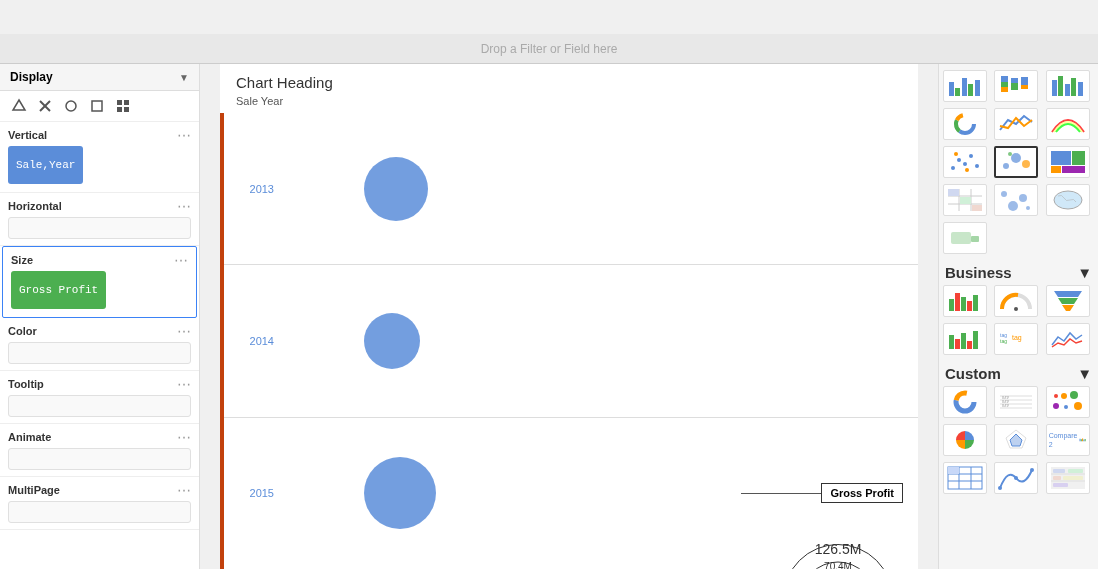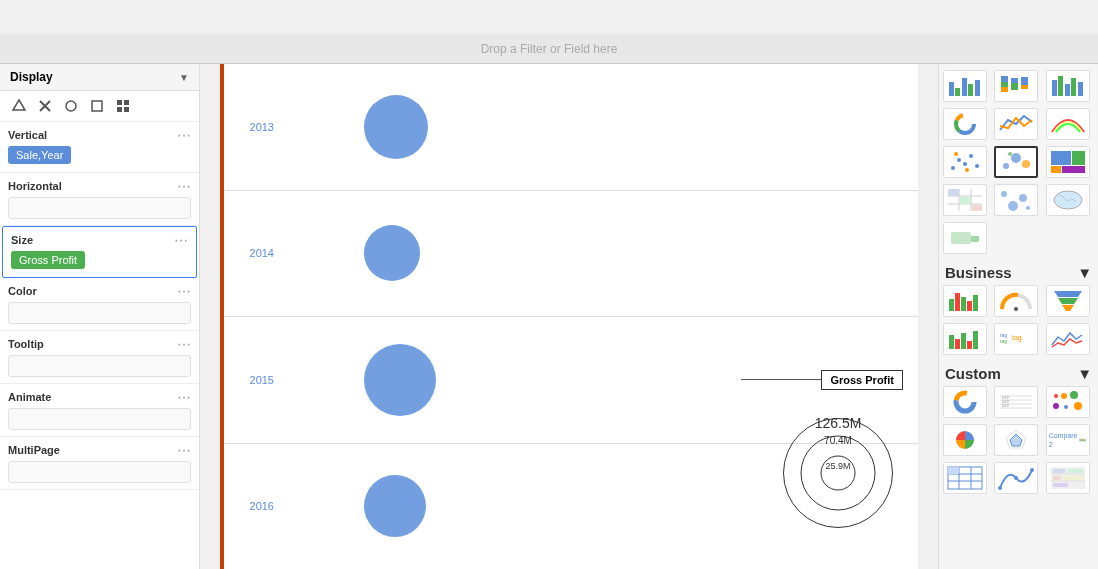--- a/index.html
+++ b/index.html
@@ -88,25 +88,26 @@
 
     .section-more {
       color: #999;
       font-size: 14px;
       cursor: pointer;
       line-height: 1;
     }
 
     .field-tag {
       display: inline-block;
-      padding: 3px 8px;
+      padding: 13px 8px;
       border-radius: 3px;
       font-size: 11px;
       color: #fff;
       margin-bottom: 2px;
+      font-family: Liberation Mono, monospace;
     }
 
     .field-tag.blue { background: #5b8dd9; }
     .field-tag.green { background: #4caf50; }
 
     .field-empty {
       height: 22px;
       background: #f9f9f9;
       border: 1px solid #e0e0e0;
       border-radius: 3px;
@@ -336,20 +337,22 @@
     <div class="section">
       <div class="section-header">
         <span class="section-label">MultiPage</span>
         <span class="section-more">⋯</span>
       </div>
       <div class="field-empty"></div>
     </div>
   </div>
 
   <div class="center-area">
+    <div class="chart-heading">Chart Heading</div>
+    <div class="chart-sub">Sale Year</div>
 
     <div class="chart-body">
       <div class="chart-rows">
 
         <div class="chart-row">
           <div class="row-label">2013</div>
           <div class="row-content">
             <div class="bubble" style="width:64px;height:64px;"></div>
           </div>
         </div>
@@ -383,26 +386,20 @@
             <div style="position:absolute;left:50%;top:50%;transform:translate(-50%,-50%);width:75px;height:75px;border-radius:50%;border:1.5px solid #333;"></div>
 
             <div style="position:absolute;left:50%;top:50%;transform:translate(-50%,-50%);width:35px;height:35px;border-radius:50%;border:1.5px solid #333;"></div>
 
             <div style="position:absolute;top:2px;left:50%;transform:translateX(-50%);font-size:14px;color:#333;">126.5M</div>
             <div style="position:absolute;top:22px;left:50%;transform:translateX(-50%);font-size:10px;color:#333;">70.4M</div>
             <div style="position:absolute;top:48px;left:50%;transform:translateX(-50%);font-size:9px;color:#333;">25.9M</div>
           </div>
         </div>
 
-        <div class="chart-row">
-          <div class="row-label">2016</div>
-          <div class="row-content">
-            <div class="bubble" style="width:62px;height:62px;"></div>
-          </div>
-        </div>
 
       </div>
     </div>
   </div>
 
   <div class="right-panel">
 
     <div class="chart-grid">
       <div class="chart-thumb">
         <svg width="36" height="24" viewBox="0 0 36 24">

